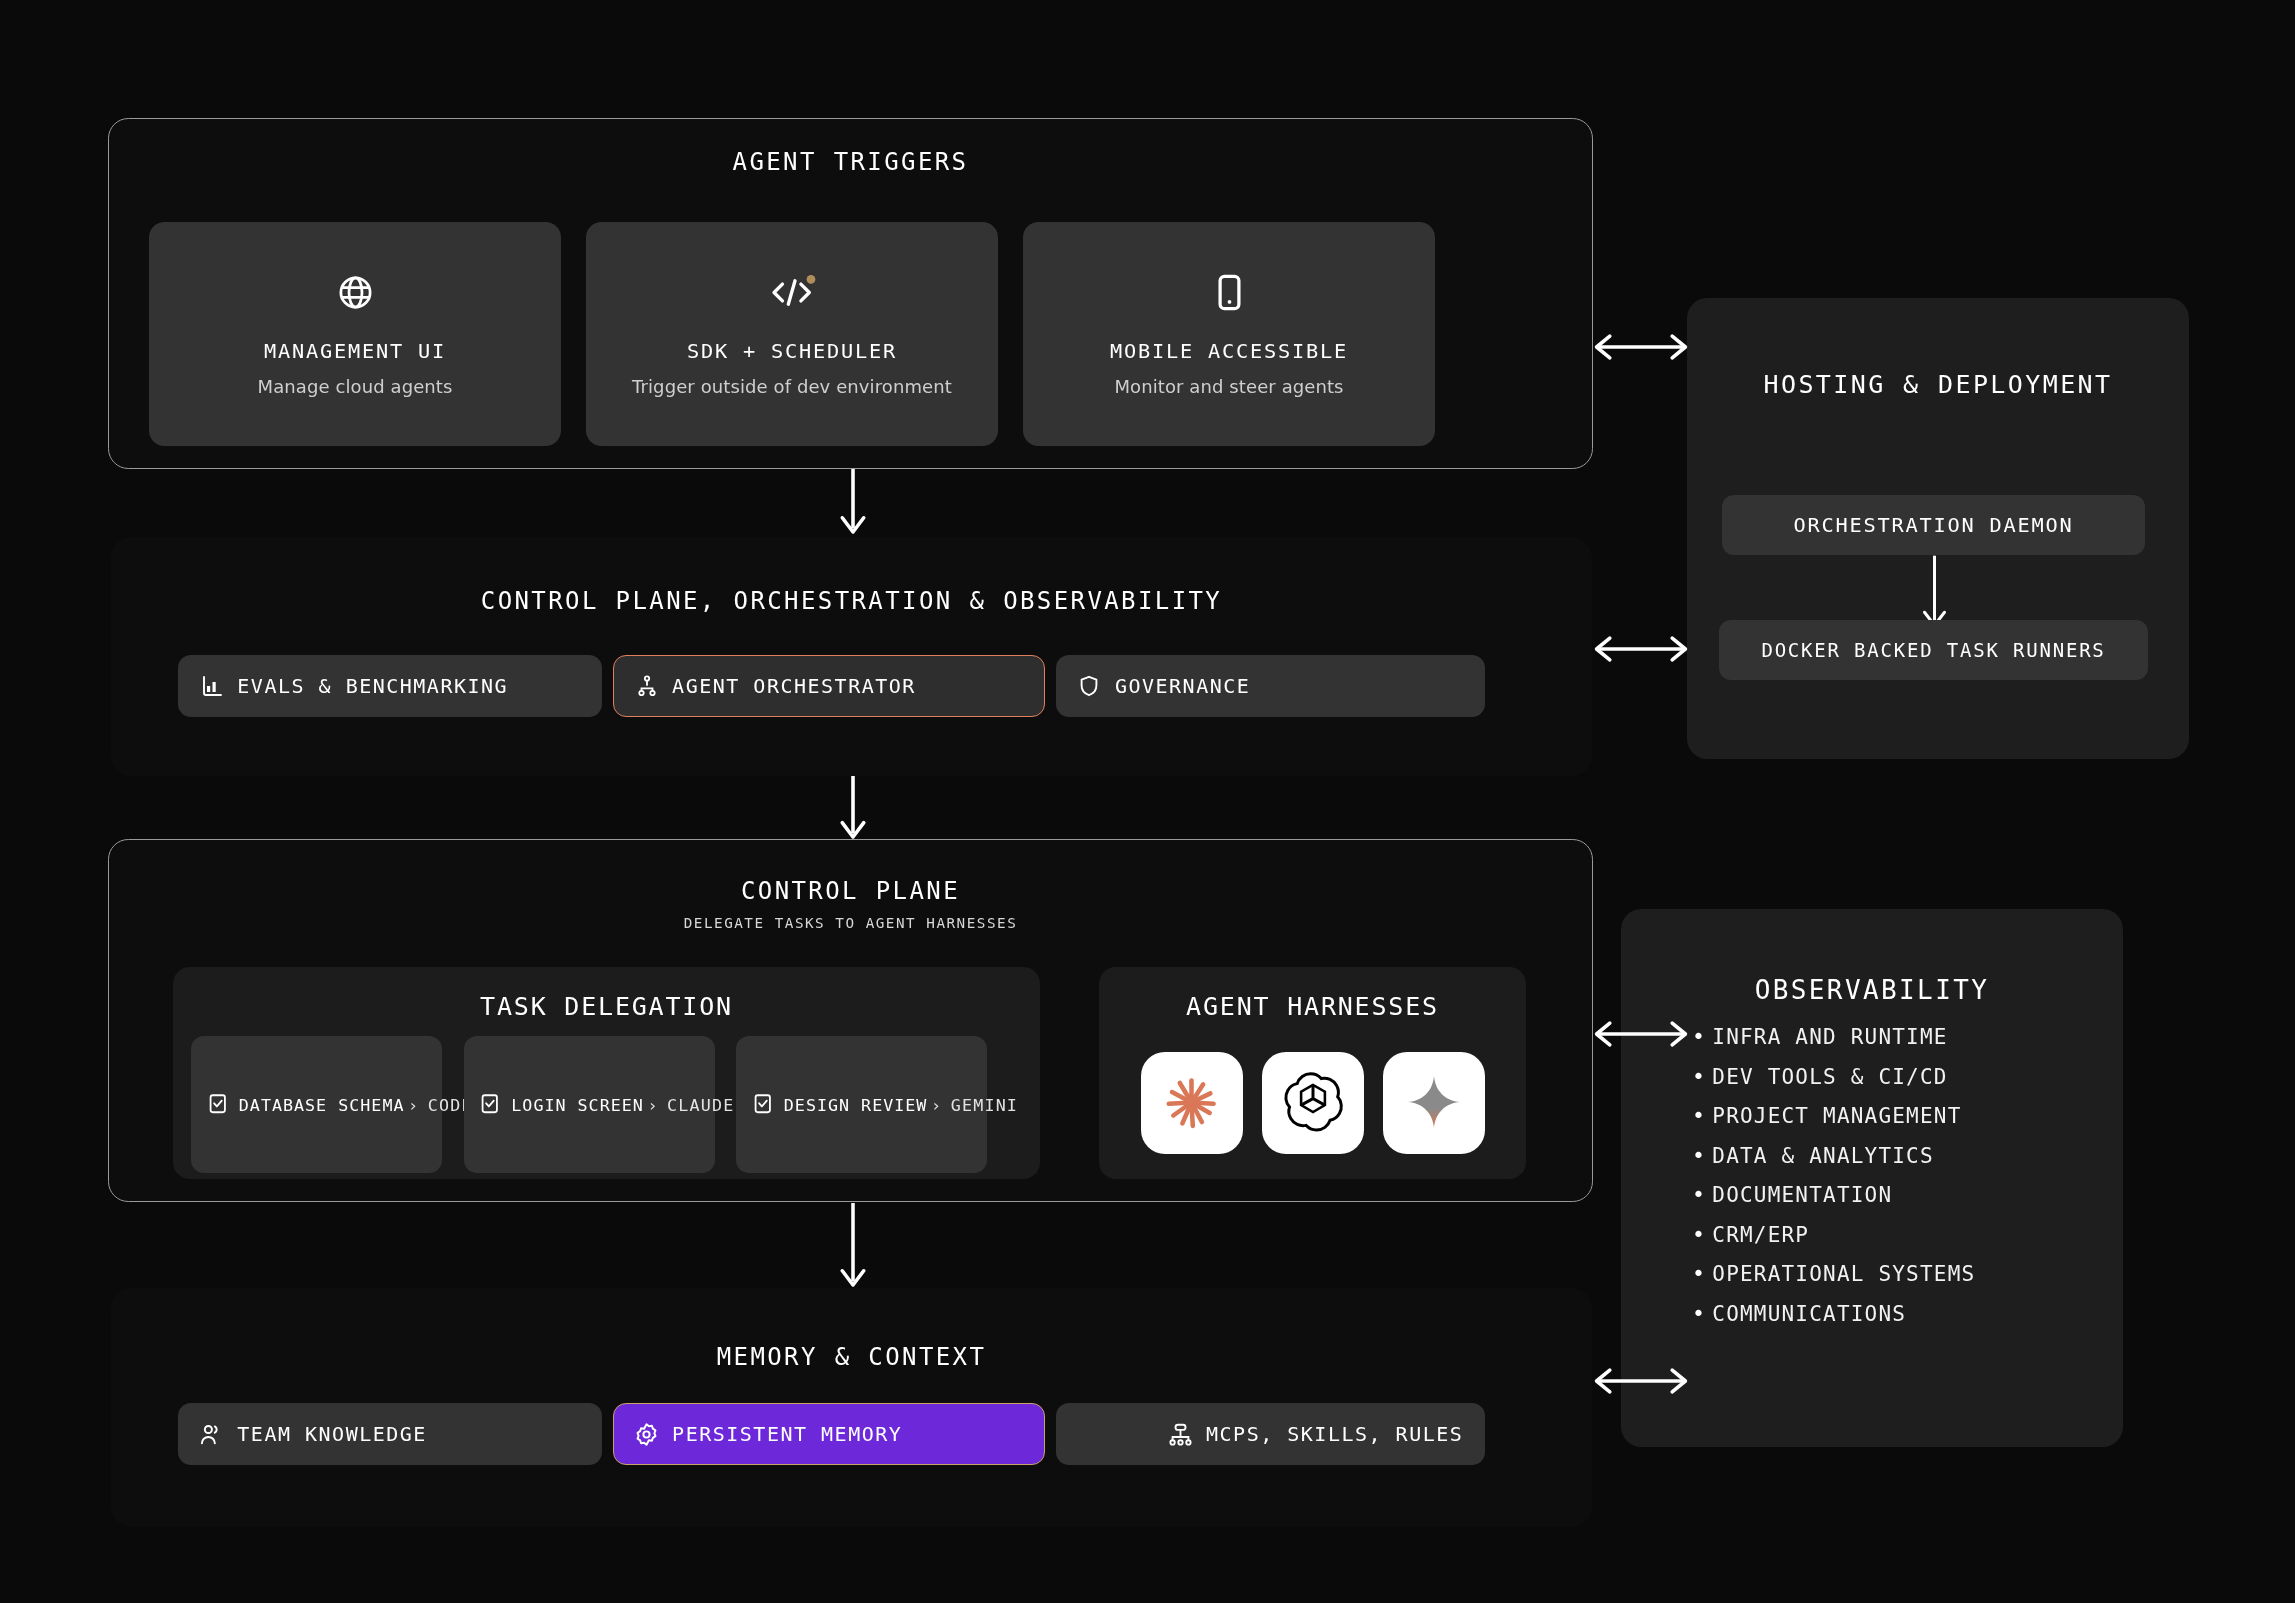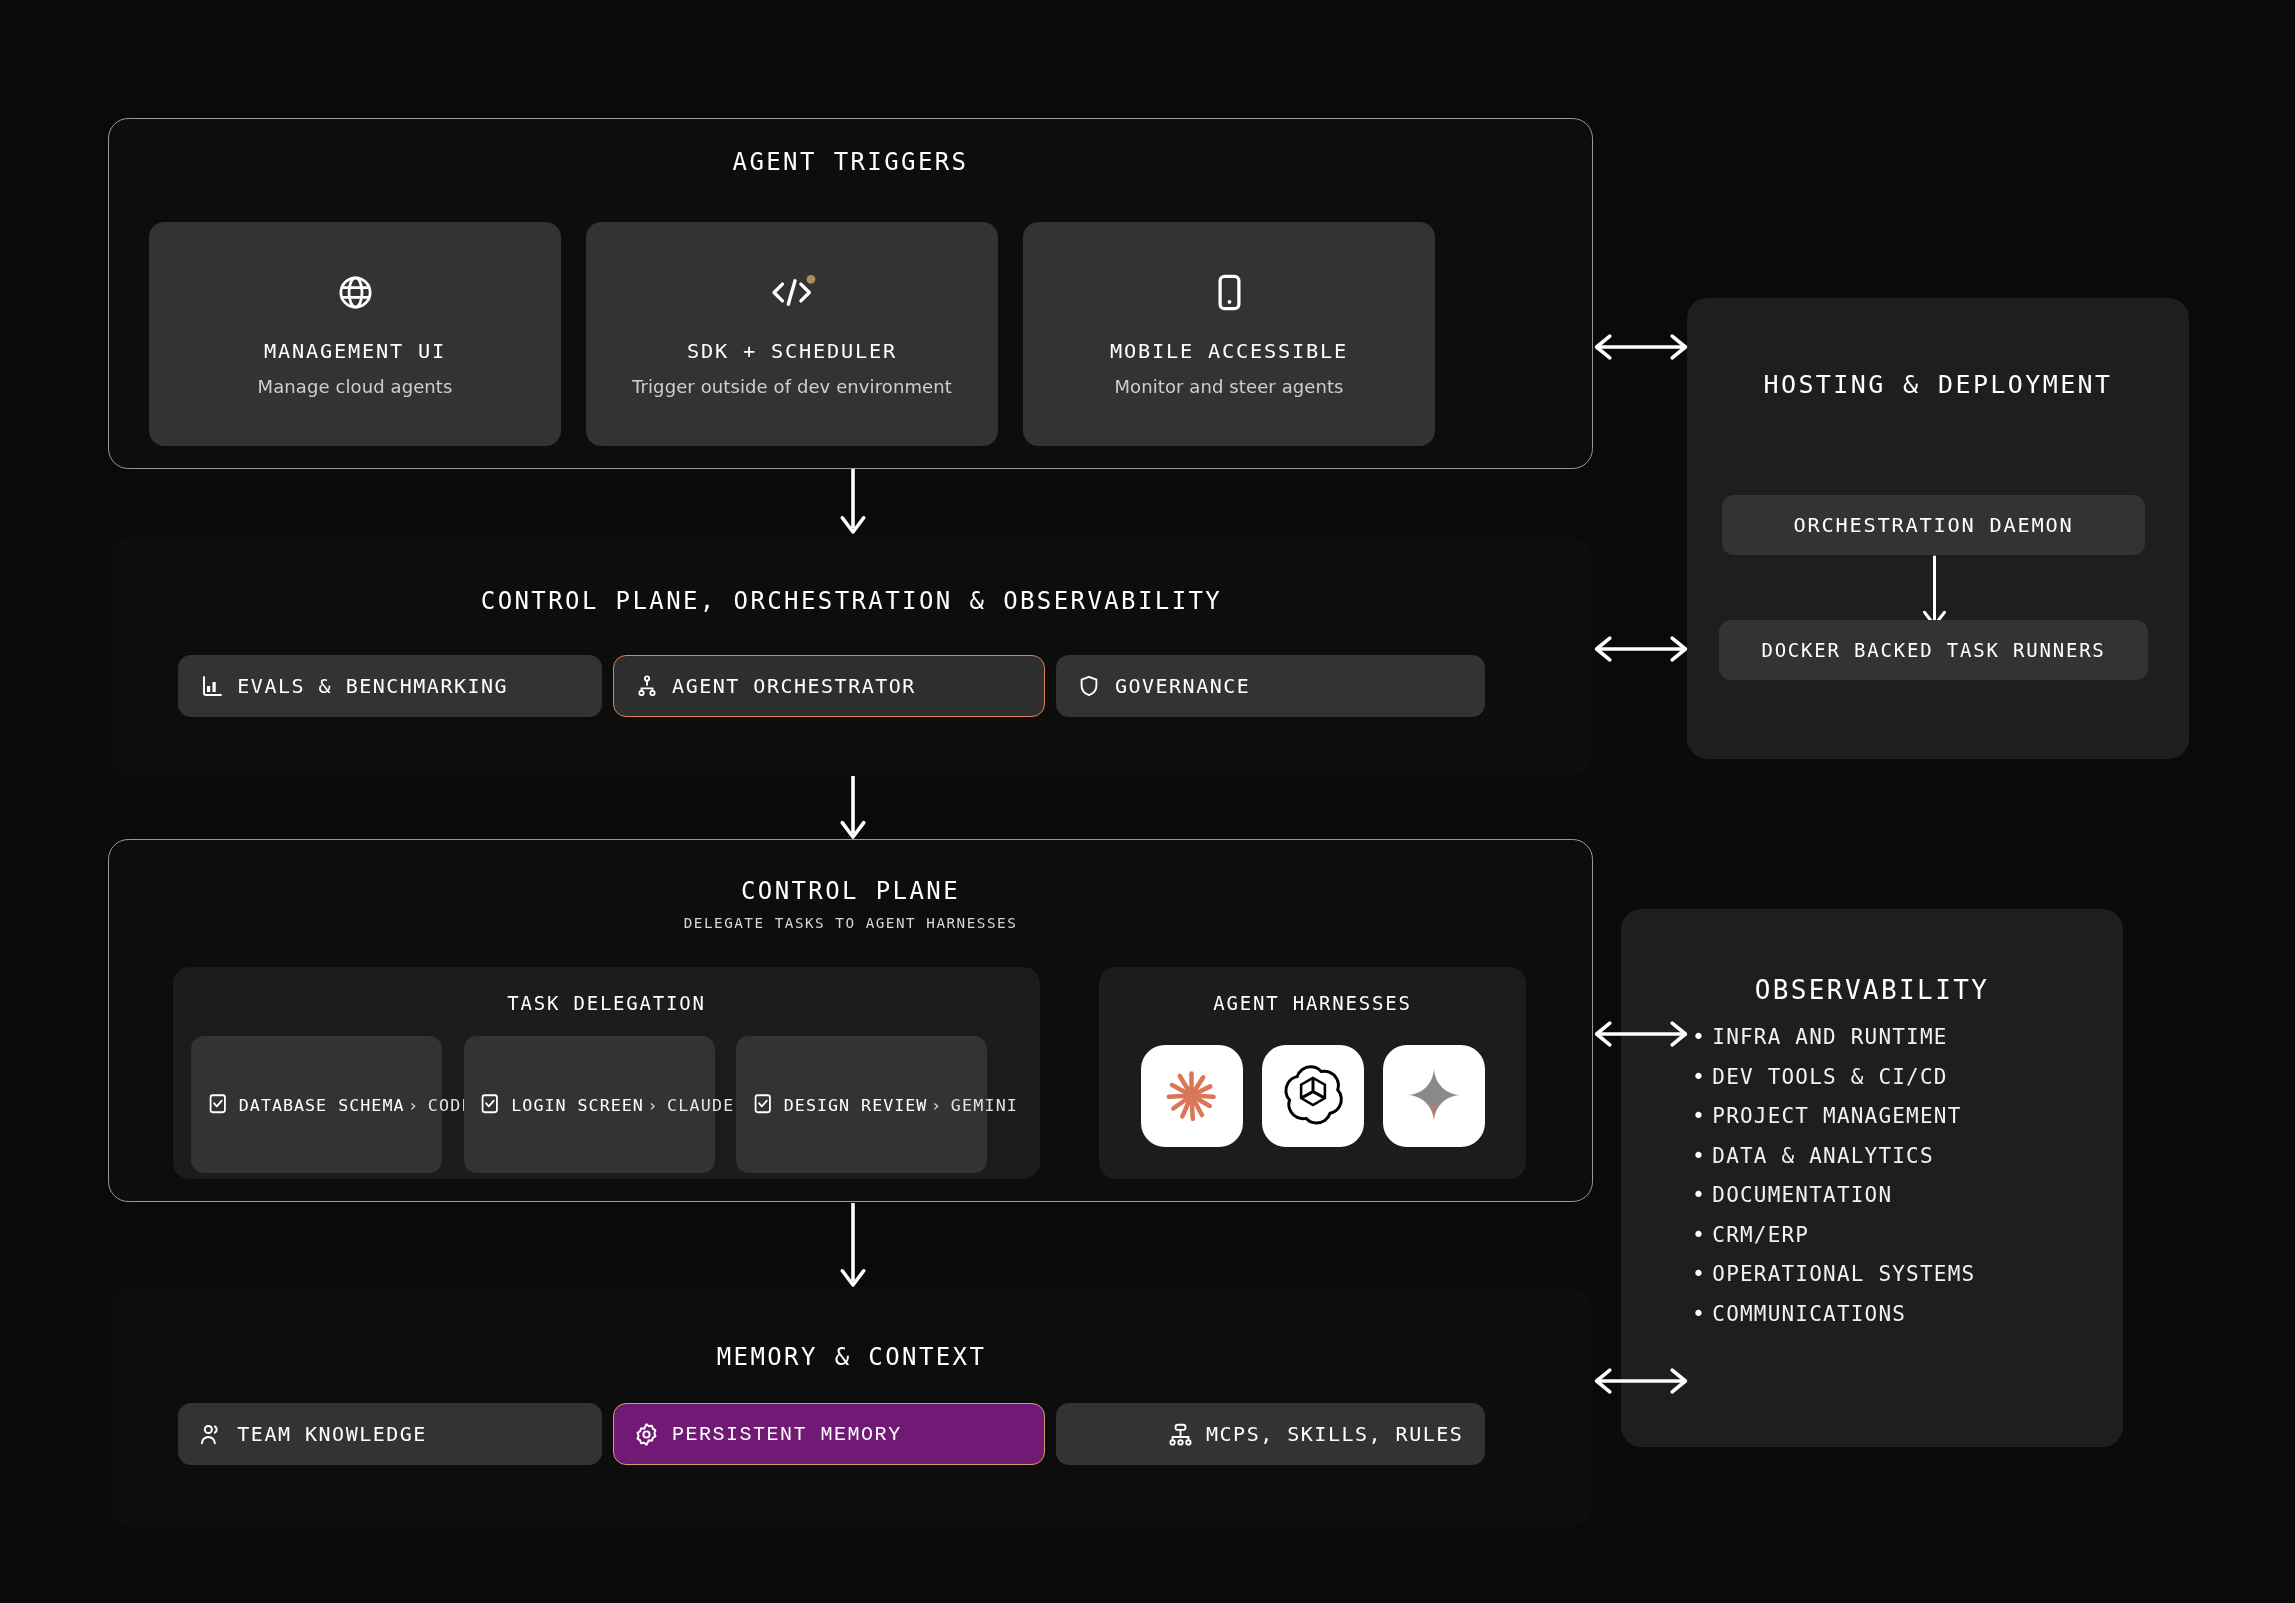--- a/index.html
+++ b/index.html
@@ -65,33 +65,33 @@
     background: #333333;
     border-radius: 13px;
     height: 62px;
     display: flex;
     align-items: center;
     padding: 0 20.3px;
     gap: 13px;
     border: 1.8px solid transparent;
   }
   .chip.accent-orange { border-color: #e0805c; background: #2e2e2e; }
-  .chip.accent-gold   { border-color: #c9a26a; background: #701a75; font-family: Liberation Mono, monospace; }
+  .chip.accent-gold   { border-color: #c9a26a; background: #6d28d9; }
   .chip-label {
     color: #ffffff; font-size: 20px; letter-spacing: 1.5px; white-space: nowrap;
   }
   .chip-icon { width: 25px; height: 25px; display:flex; align-items:center; justify-content:center; flex: 0 0 auto; }
 
   
   .subpanel {
     position: absolute;
     background: #1c1c1c;
     border-radius: 16.7px;
   }
-  .sub-title { text-align:center; color:#ffffff; font-size: 19px; letter-spacing: 1.8px; }
+  .sub-title { text-align:center; color:#ffffff; font-size: 25px; letter-spacing: 1.8px; }
 
   .task-card {
     background: #333333;
     border-radius: 13px;
     width: 251px;
     height: 137px;
     padding: 18px 15.5px;
     display: flex;
     flex-direction: row;
     justify-content: space-between;

